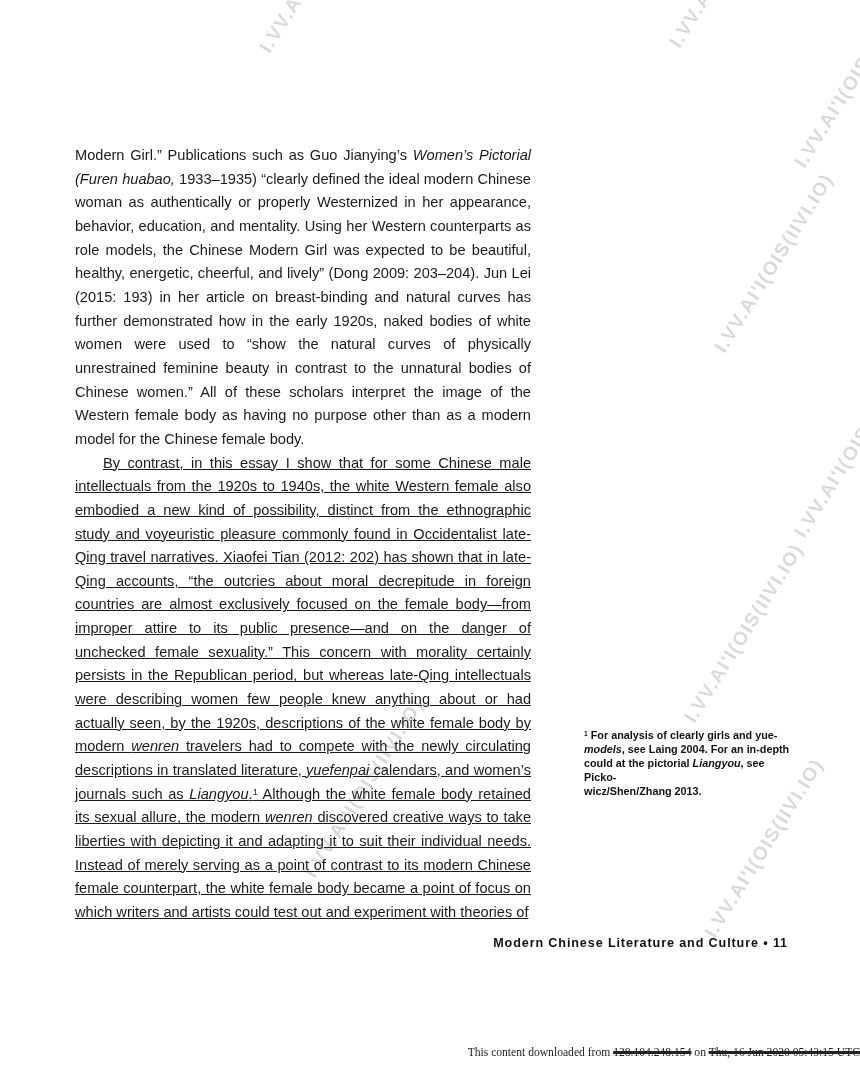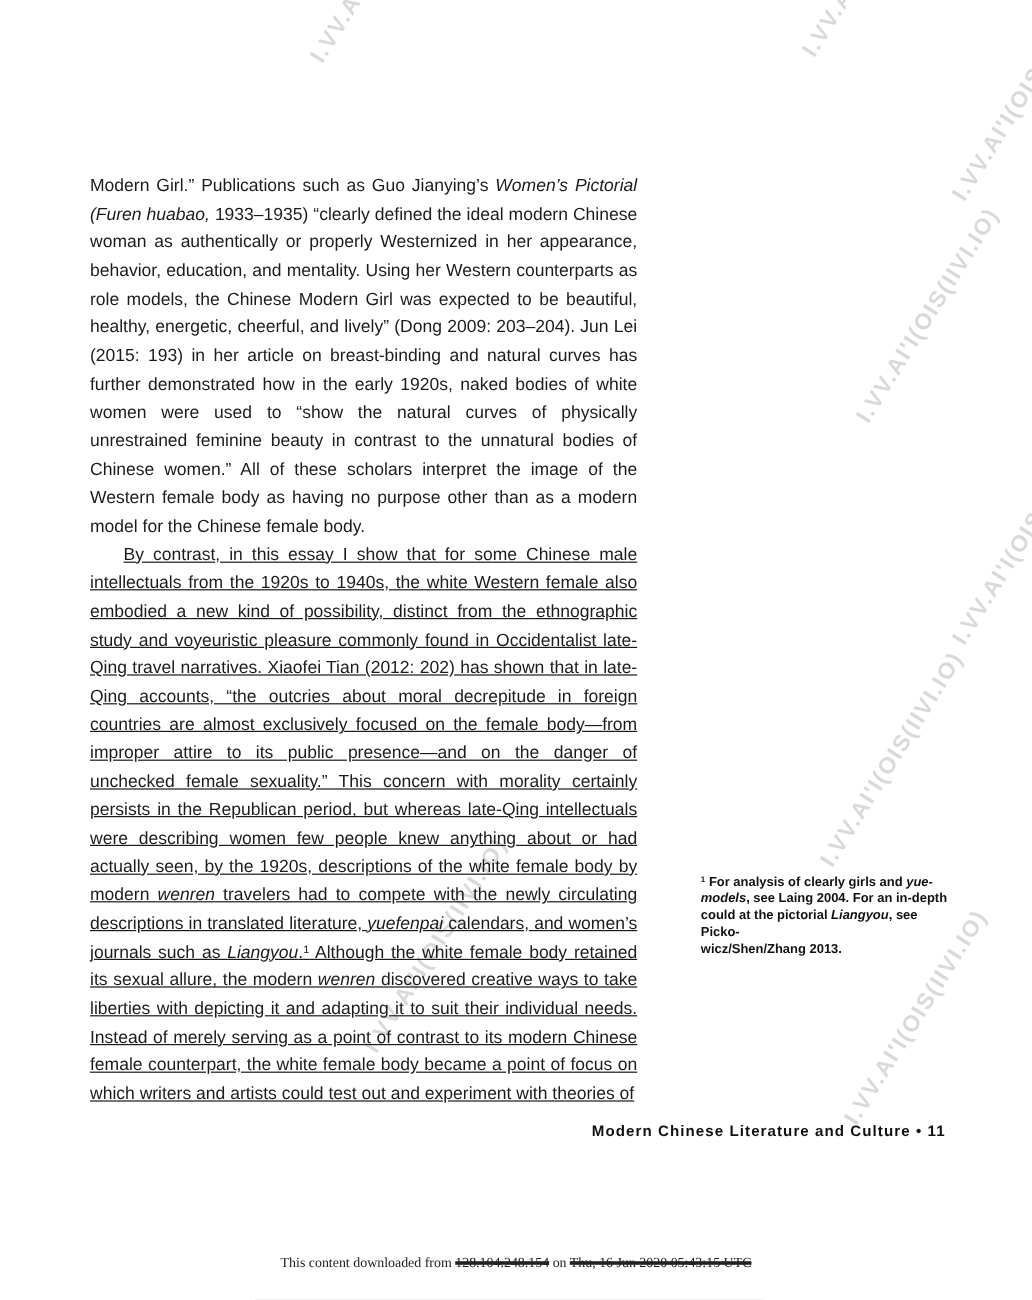--- a/index.html
+++ b/index.html
@@ -53,21 +53,21 @@
     position:absolute;
     right:72px;top:936px;
     font-size:12.6px;
     font-weight:bold;
     letter-spacing:.07em;
     color:#111;
   }
   .jstor-line{
     position:absolute;
     left:0;right:0;
-    text-align:center;
+    text-align:right;
     font-family:"Liberation Serif", serif;
     font-size:11.6px;
     color:#1d1d1d;
   }
   .jstor-line.l1{top:1046px;}
   .jstor-line.l2{top:1061px;}
   .redacted{
     text-decoration:line-through;
     text-decoration-thickness:3px;
     filter:blur(.4px);
@@ -88,21 +88,21 @@
   <span class="watermark" style="left:680px;top:715px;">I.VV.AI'I(OIS(IIVI.IO)</span>
   <span class="watermark" style="left:300px;top:870px;">I.VV.AI'I(OIS(IIVI.IO)</span>
   <span class="watermark" style="left:700px;top:930px;">I.VV.AI'I(OIS(IIVI.IO)</span>
 
   <div class="body-text">
     <p><span>Modern Girl.” Publications such as Guo Jianying’s </span><span style="font-style: italic;">Women’s Pictorial</span><span style="font-style: italic;"> (Furen huabao,</span><span> 1933–1935) “clearly defined the ideal modern Chinese woman as authentically or properly Westernized in her appearance, behavior, education, and mentality. Using her Western counterparts as role models, the Chinese Modern Girl was expected to be beautiful, healthy, energetic, cheerful, and lively” (Dong 2009: 203–204). Jun Lei (2015: 193) in her article on breast-binding and natural curves has further demonstrated how in the early 1920s, naked bodies of white women were used to “show the natural curves of physically unrestrained feminine beauty in contrast to the unnatural bodies of Chinese women.” All of these scholars interpret the image of the Western female body as having no purpose other than as a modern model for the Chinese female body.</span></p>
     <p class="indent"><span>By contrast, in this essay I show that for some Chinese male intellectuals from the 1920s to 1940s, the white Western female also embodied a new kind of possibility, distinct from the ethnographic study and voyeuristic pleasure commonly found in Occidentalist late-Qing travel narratives. Xiaofei Tian (2012: 202) has shown that in late-Qing accounts, “the outcries about moral decrepitude in foreign countries are almost exclusively focused on the female body—from improper attire to its public presence—and on the danger of unchecked female sexuality.” This concern with morality certainly persists in the Republican period, but whereas late-Qing intellectuals were describing women few people knew anything about or had actually seen, by the 1920s, descriptions of the white female body by modern </span><span style="font-style: italic;">wenren</span><span> travelers had to compete with the newly circulating descriptions in translated literature, </span><span style="font-style: italic;">yuefenpai</span><span> calendars, and women’s journals such as </span><span style="font-style: italic;">Liangyou</span><span>.</span><sup>1</sup><span> Although the white female body retained its sexual allure, the modern </span><span style="font-style: italic;">wenren</span><span> discovered creative ways to take liberties with depicting it and adapting it to suit their individual needs. Instead of merely serving as a point of contrast to its modern Chinese female counterpart, the white female body became a point of focus on which writers and artists could test out and experiment with theories of</span></p>
   </div>
 
   <div class="footnote">
-    <div><sup>1</sup><span> For analysis of clearly girls and </span><span style="font-style: italic;">yue-</span></div>
+    <div><sup>1</sup><span> For analysis of clearly girls and </span><span style="">yue-</span></div>
     <div><span style="font-style: italic;">models</span><span>, see Laing 2004. For an in-depth</span></div>
     <div><span>could at the pictorial </span><span style="font-style: italic;">Liangyou</span><span>, see Picko-</span></div>
     <div><span>wicz/Shen/Zhang 2013.</span></div>
   </div>
 
   <div class="running-footer">Modern Chinese Literature and Culture • 11</div>
 
   <div class="jstor-line l1"><span>This content downloaded from </span><span class="redacted">128.104.248.154</span><span> on </span><span class="redacted">Thu, 16 Jun 2020 05:43:15 UTC</span></div>
 
 </div>

